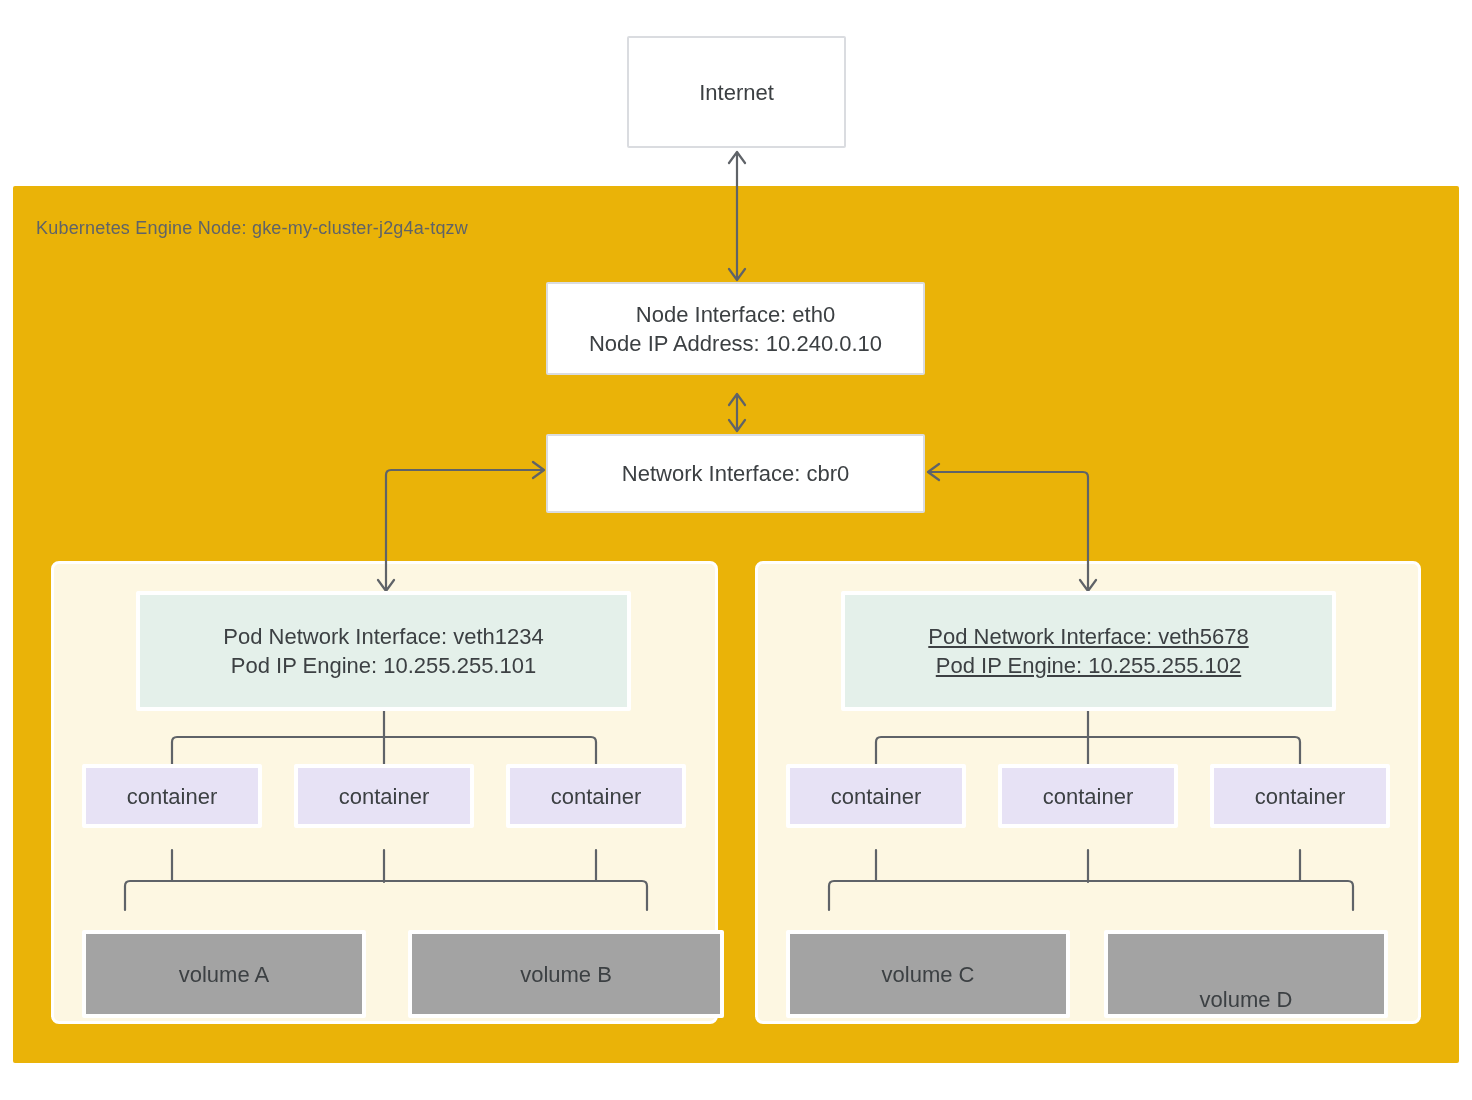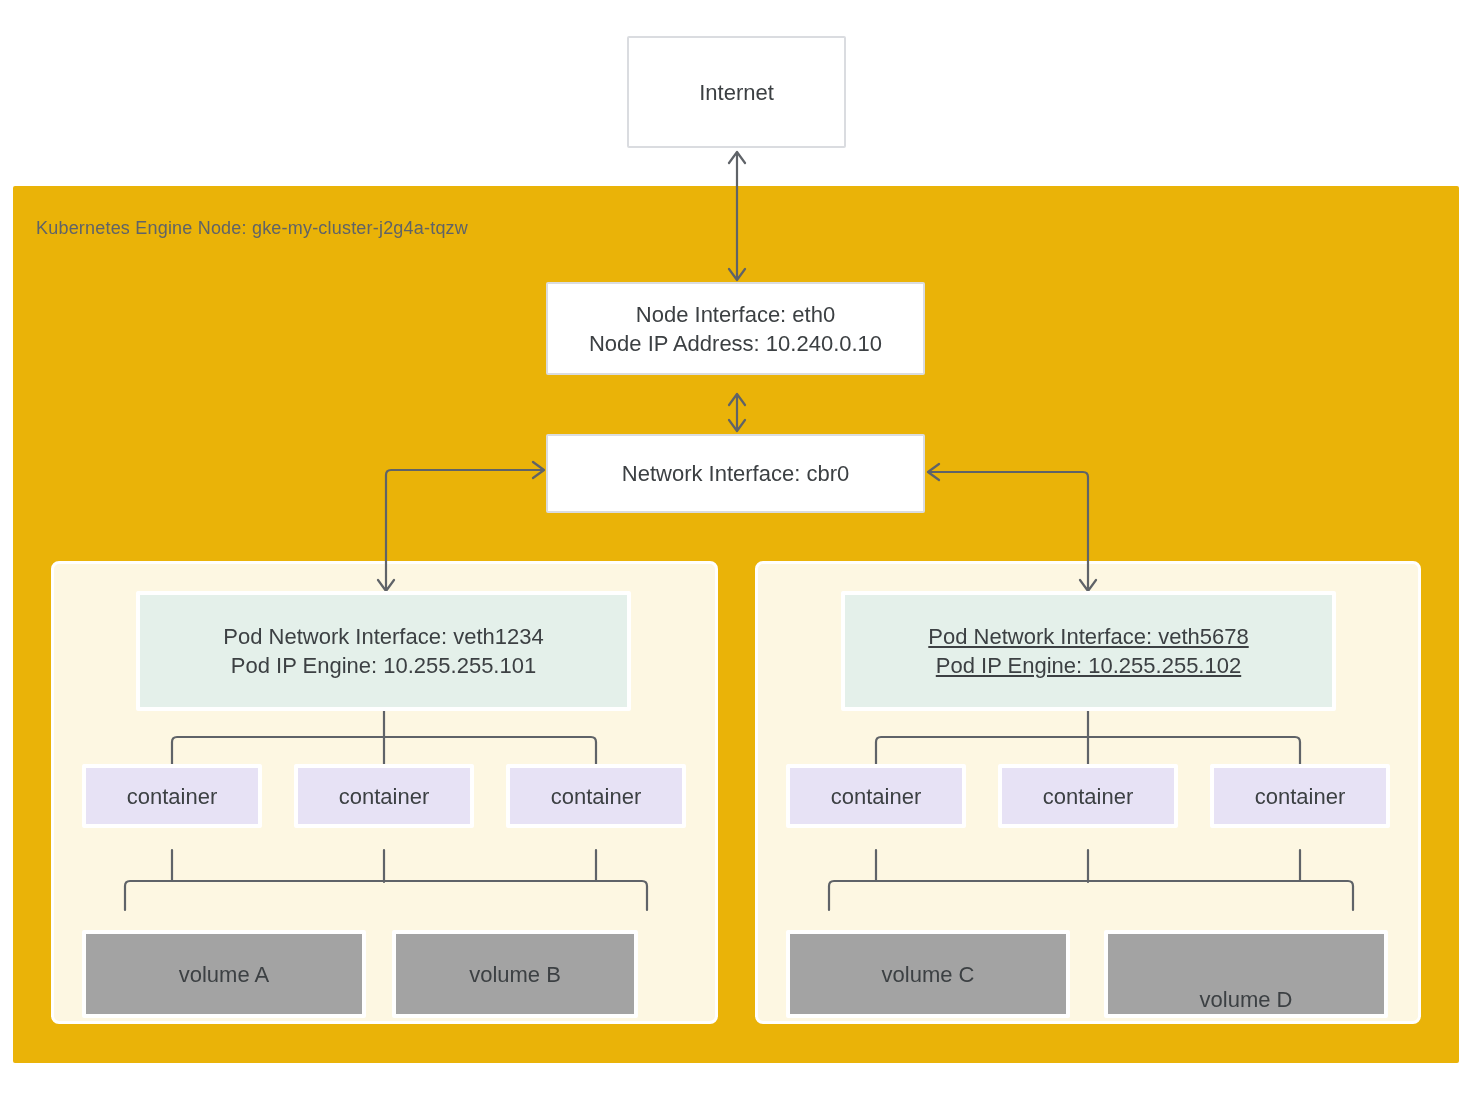--- a/index.html
+++ b/index.html
@@ -41,21 +41,21 @@
   .container-box {
     background:#E7E2F5; border:4px solid #ffffff; border-radius:2px;
     top:764px; width:180px; height:64px;
   }
   .volume-box {
     background:#a3a3a3; border:4px solid #ffffff; border-radius:2px;
     top:906px; height:88px; width:284px;margin-top:24px;
   }
   .c1a{left:82px;} .c1b{left:294px;} .c1c{left:506px;}
   .c2a{left:786px;} .c2b{left:998px;} .c2c{left:1210px;}
-  .vA{left:82px;} .vB{left:392px; width:246px;}
+  .vA{left:82px;} .vB{left:408px; width:316px;}
   .vC{left:786px;text-align:center;} .vD{left:1104px;justify-content:flex-end;}
 </style>
 </head>
 <body>
 
 <div class="canvas">
 
   <div class="region">
     <div class="region-label">Kubernetes Engine Node: gke-my-cluster-j2g4a-tqzw</div>
   </div>

